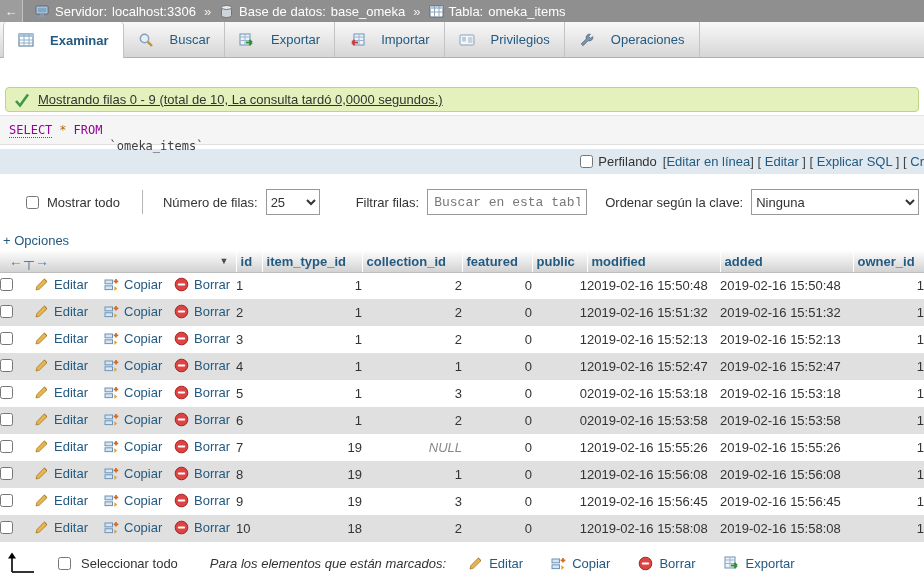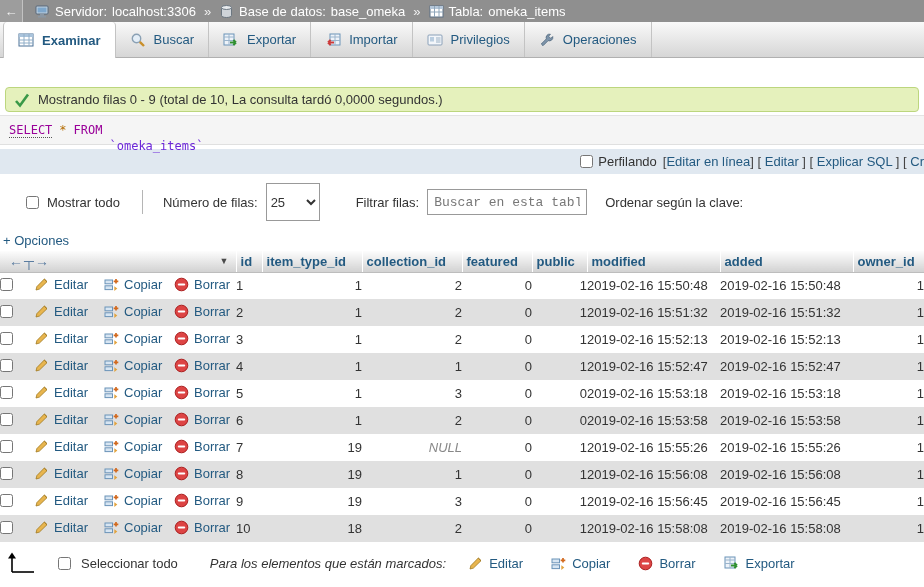--- a/index.html
+++ b/index.html
@@ -16,52 +16,52 @@
   .topbar { height:22px; background:#8f8f8f; display:flex; align-items:center; color:#fff; }
   .backbox { width:23px; height:22px; background:#9d9d9d; border-right:1px solid #c2c2c2;
              display:flex; align-items:center; justify-content:center; color:#f4f4f4; font-size:13px; cursor:pointer; }
   .crumbs { display:flex; align-items:center; gap:5px; padding-left:12px; white-space:nowrap; }
   .crumbs .sep { margin:0 3px; color:#f0f0f0; }
   .crumb-link { color:#fff; cursor:pointer; }
 
   
   .tabbar { height:36px; background:linear-gradient(#f9f9f9,#d6d6d6); border-bottom:1px solid #b0b0b0;
             display:flex; align-items:stretch; padding-left:3px; }
-  .tab { display:flex; align-items:center; gap:8px; padding:12px 14px; color:#235a81;
+  .tab { display:flex; align-items:center; gap:16px; padding:12px 14px; color:#235a81;
          border-right:1px solid #c3c3c3; cursor:pointer; white-space:nowrap;justify-content:space-between; }
   .tab:first-child { border-left:1px solid #c3c3c3; }
   .tab.active { background:#fff; font-weight:bold; margin-bottom:-1px;
                 border-top-left-radius:4px; border-top-right-radius:4px; }
 
   
   .success { margin:29px 5px 0 5px; height:25px; background:#e5f1bc; border:1px solid #bcd67e;
-             border-radius:4px; display:flex; align-items:center; gap:8px; padding:0 8px; color:#333; }
+             border-radius:4px; display:flex; align-items:center; gap:8px; padding:0 8px; color:#333;text-decoration:underline; }
 
   
   .sqlbox { margin-top:3px; height:30px; background:#f5f5f5; border-top:1px solid #e3e3e3; border-bottom:1px solid #e0e0e0;
             display:flex; align-items:center; padding-left:9px;
             font-family:"DejaVu Sans Mono","Liberation Mono",monospace; font-size:12px; }
   .sqlbox span { margin-right:7px; }
   .tok-keyword-underline { color:#990099; border-bottom:1px dotted #555; }
   .tok-keyword { color:#990099; }
   .tok-operator { color:#b36b00; }
-  .tok-identifier { color:#6d28d9;margin-top:32px; }
+  .tok-identifier { color:#404040;margin-top:32px; }
 
   
   .profiling { margin-top:4px; height:25px; background:#e0e8f0; display:flex; align-items:center;
                justify-content:flex-end; white-space:nowrap; overflow:hidden; }
   .profiling label { margin:0 6px 0 5px; }
   .pseg { color:#444; }
   .plink { color:#235a81; cursor:pointer; text-decoration:none; }
 
   
   .controls { margin-top:13px; height:30px; display:flex; align-items:center; padding-left:26px; }
   .controls .lbl { margin:0 8px 0 8px; }
   .vdivider { width:1px; height:24px; background:#b5b5b5; margin:0 12px 0 14px; }
-  select { font-family:inherit; font-size:13px; height:38px; border:1px solid #999; background:#fff; color:#333; }
+  select { font-family:inherit; font-size:13px; height:26px; border:1px solid #999; background:#fff; color:#333; }
   .sel-numrows { width:54px; margin-right:28px; }
   .sel-sort { width:168px; }
   .filter-input { width:160px; height:26px; border:1px solid #999; padding:0 6px; font-size:13px;
                   font-family:Liberation Mono, monospace; margin-right:10px; color:#333; }
   .filter-input::placeholder { color:#777; opacity:1; }
 
   
   .options { margin-top:16px; padding-left:3px; color:#235a81; cursor:pointer; width:90px; }
 
   
@@ -222,20 +222,23 @@
   <input type="checkbox" style="">
   <span class="lbl">Mostrar todo</span>
   <span class="vdivider"></span>
   <span class="lbl">Número de filas:</span>
   <select class="sel-numrows">
     <option>25</option>
   </select>
   <span class="lbl">Filtrar filas:</span>
   <input class="filter-input" type="text" placeholder="Buscar en esta tabla" style="">
   <span class="lbl">Ordenar según la clave:</span>
+  <select class="sel-sort">
+    <option>Ninguna</option>
+  </select>
 </div>
 
 <div class="options">+ Opciones</div>
 
 <table class="grid">
   <colgroup>
     <col style="width:34px">
       <col style="width:70px">
       <col style="width:70px">
       <col style="width:62px">

